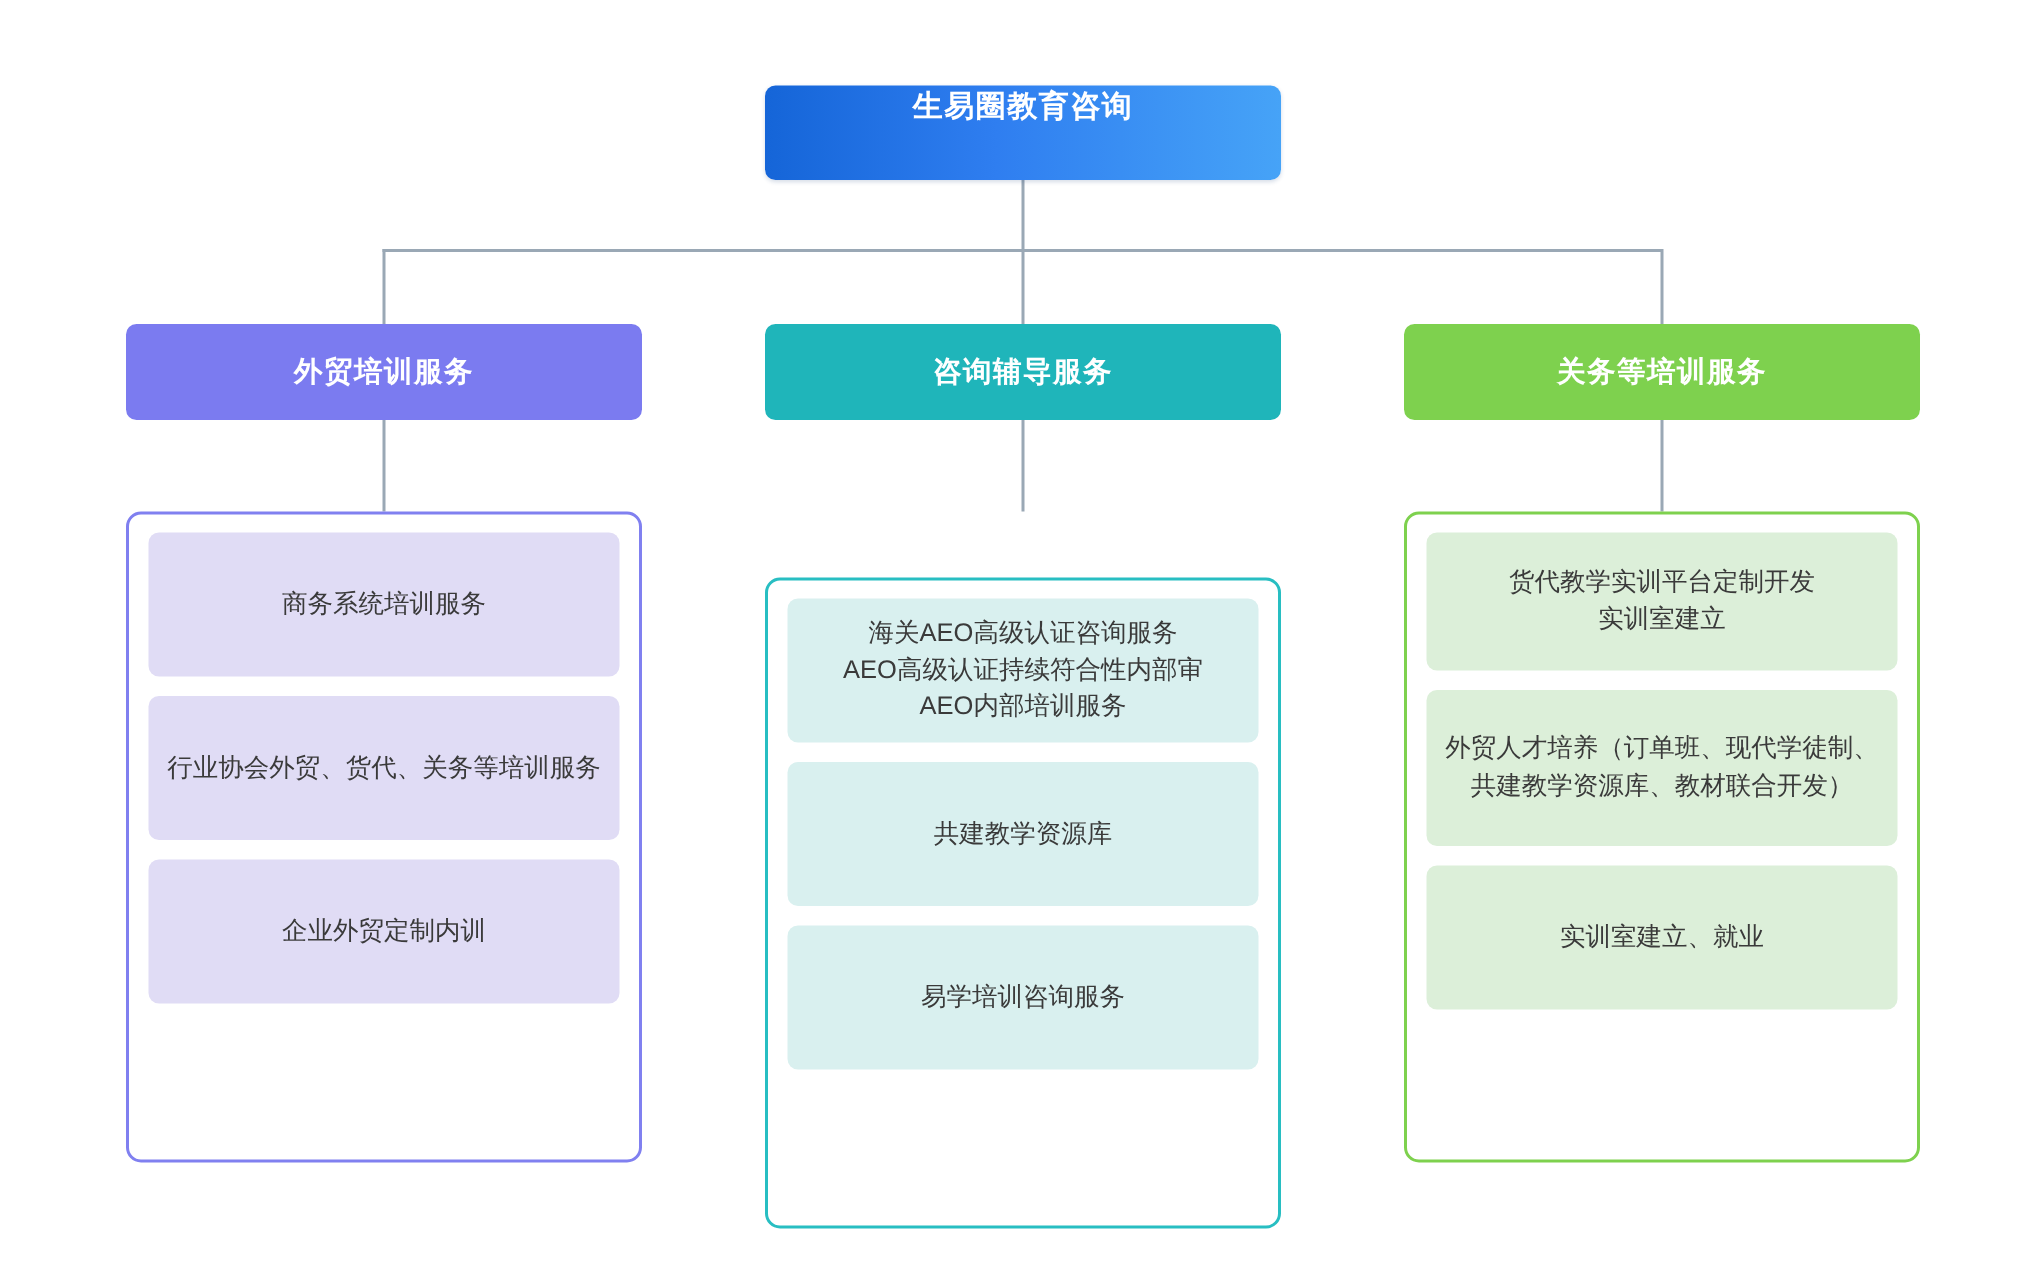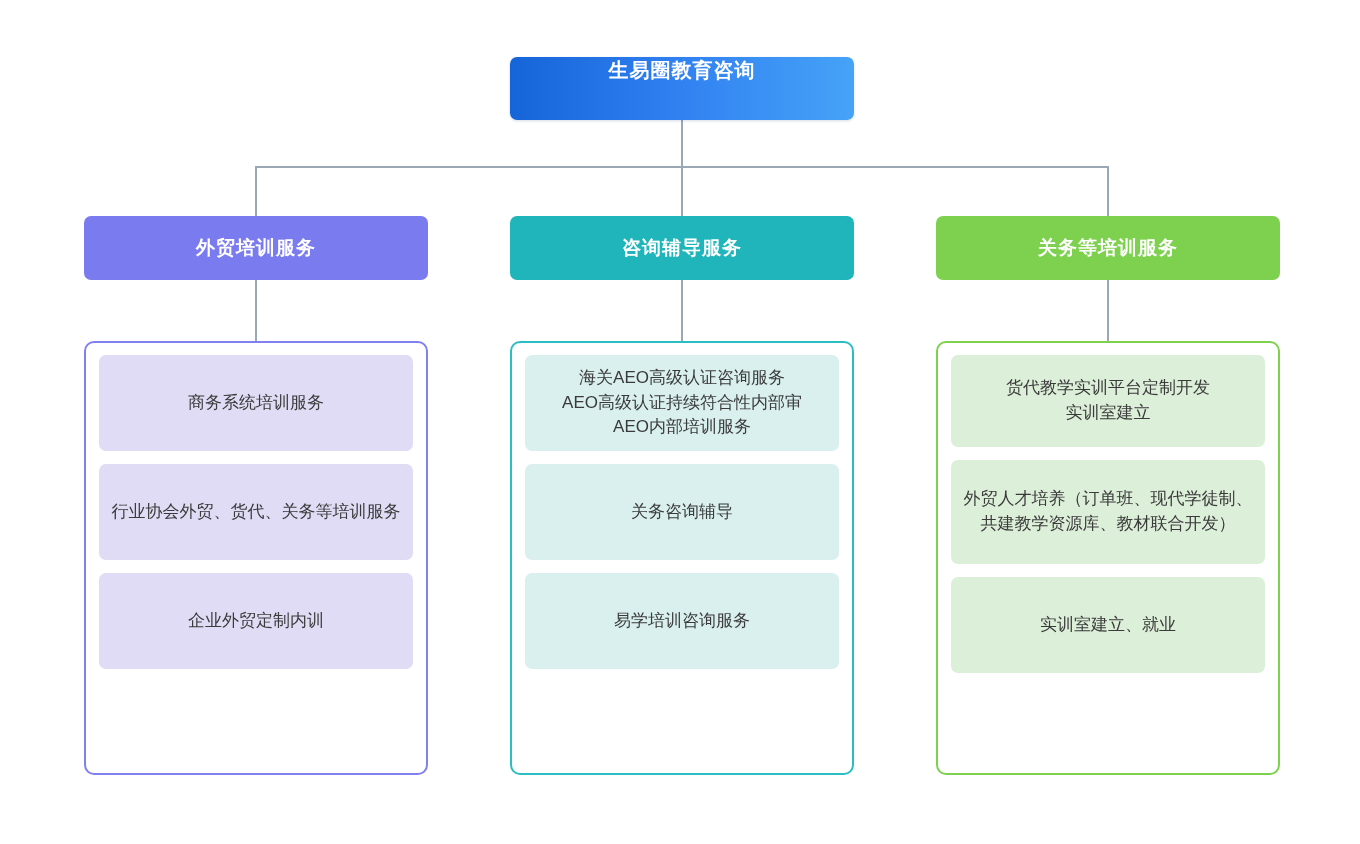--- a/index.html
+++ b/index.html
@@ -113,21 +113,21 @@
   }
   .card:last-child { margin-bottom: 0; }
 
   
   .theme-purple .col-header { background: #7b7bf0; }
   .theme-purple .col-body   { border-color: #8080f0; }
   .theme-purple .card       { background: #e0dcf5; }
 
   
   .theme-teal .col-header { background: #1fb5ba; }
-  .theme-teal .col-body   { border-color: #28bec2; }
+  .theme-teal .col-body   { border-color: #28bec2; margin-top: 44px; }
   .theme-teal .card       { background: #d9f0ef; }
 
   
   .theme-green .col-header { background: #7ed14e; }
   .theme-green .col-body   { border-color: #7ed14e; }
   .theme-green .card       { background: #dcefd9; }
 
   
   .h-lg { height: 96px; }
   .h-md { height: 92px; }
@@ -166,21 +166,21 @@
   </div>
 
   <div class="column col-1 theme-teal">
     <div class="col-header">
       <span>咨询辅导服务</span>
     </div>
     <div class="col-body">
       <div class="card h-lg">海关AEO高级认证咨询服务
 AEO高级认证持续符合性内部审
 AEO内部培训服务</div>
-      <div class="card h-sm">关务咨询辅导</div>
+      <div class="card h-sm">共建教学资源库</div>
       <div class="card h-sm">易学培训咨询服务</div>
     </div>
   </div>
 
   <div class="column col-2 theme-green">
     <div class="col-header">
       <span>关务等培训服务</span>
     </div>
     <div class="col-body">
       <div class="card h-md">货代教学实训平台定制开发

